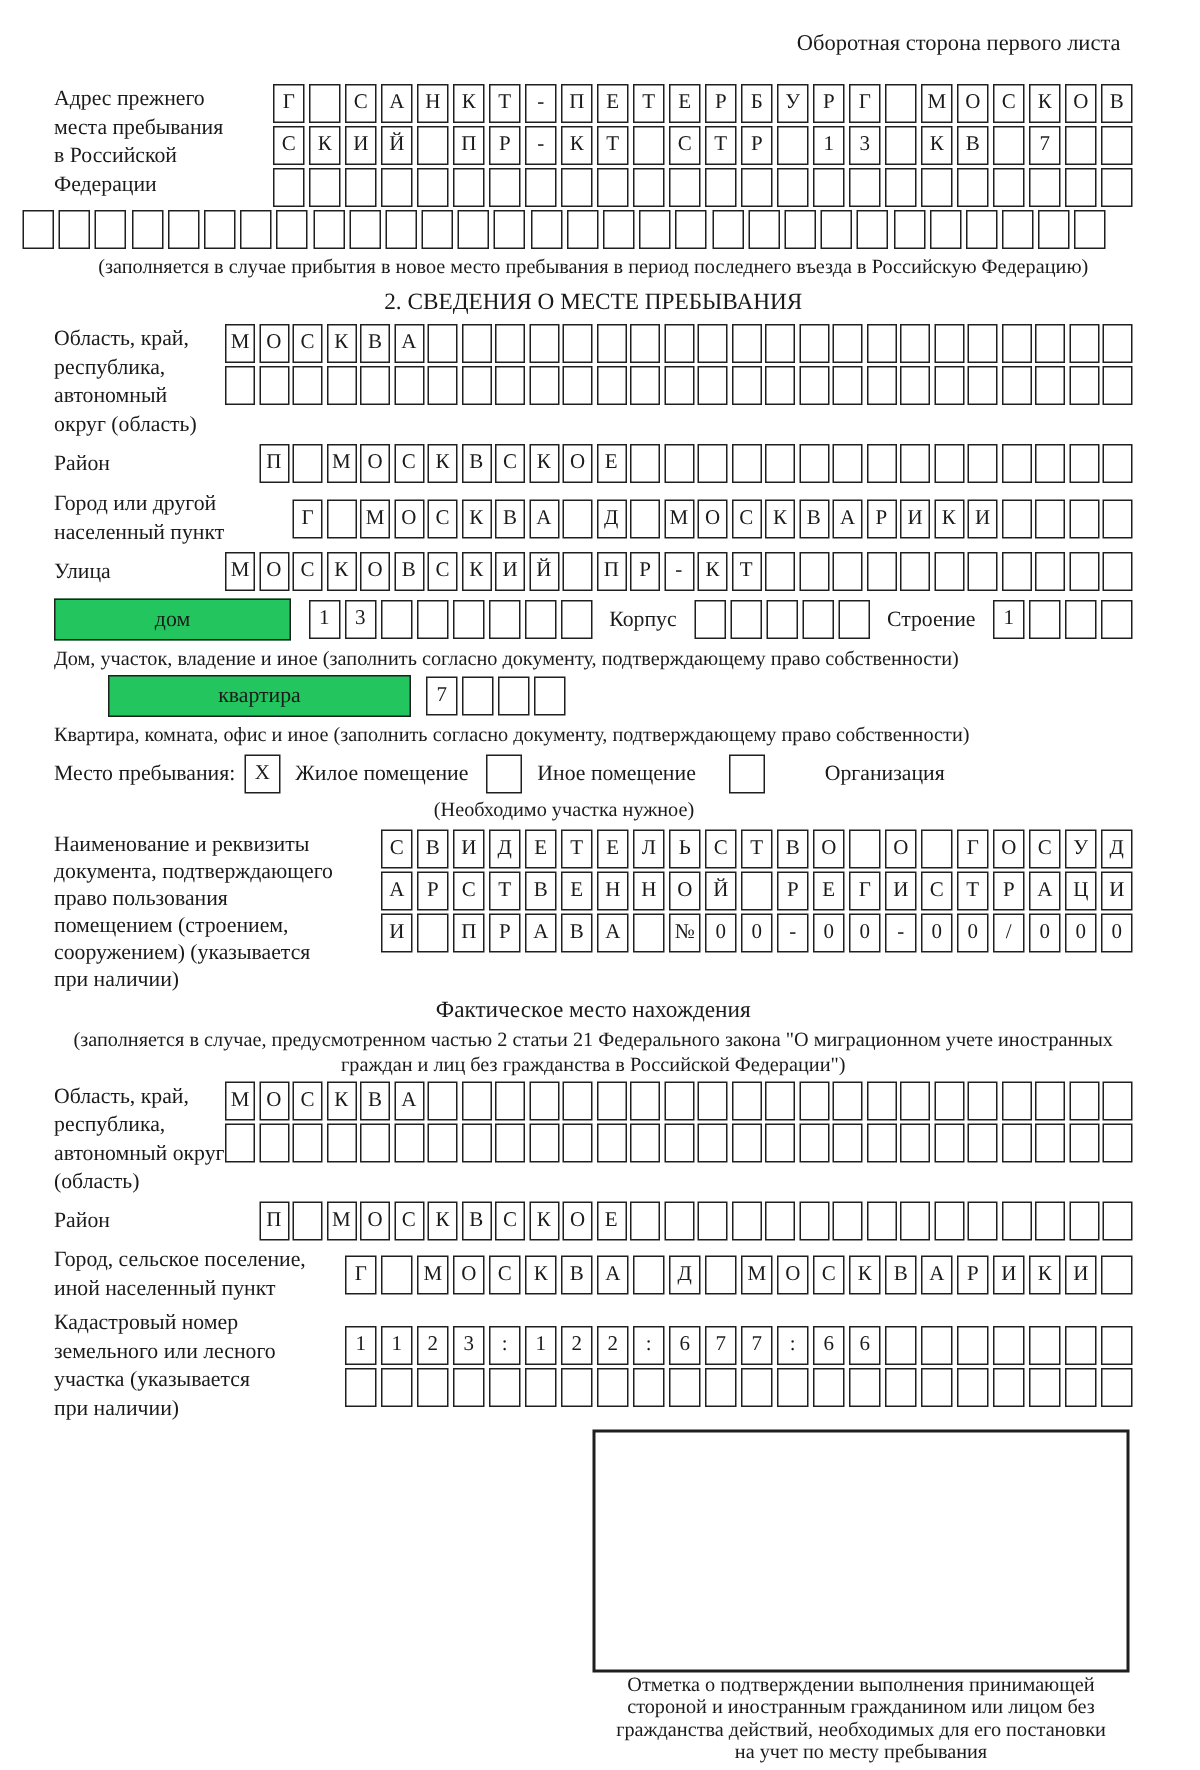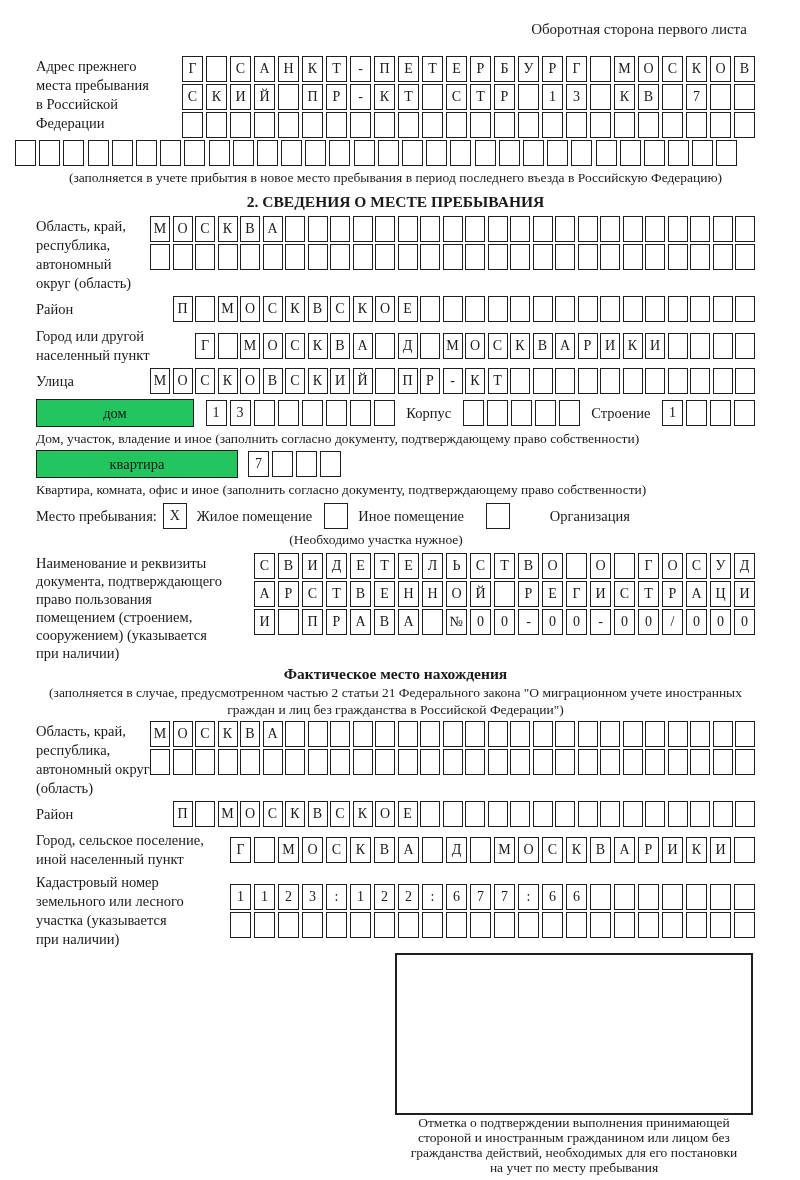--- a/index.html
+++ b/index.html
@@ -18,26 +18,26 @@
   .gcol .grid{margin-left:0;}
   .cell{flex:0 0 auto;width:21px;height:26px;border:1.8px solid #1f1f1f;box-sizing:border-box;
         display:flex;align-items:center;justify-content:center;font-size:14px;background:#fff;}
   .grid.tight{gap:2.5px}
   .grid.tight .cell{width:20px;}
   .grid.inline{margin-left:0;}
   .full-row{margin-left:-21px;gap:3.2px;}
 
   .note{font-size:13.5px;line-height:17px;}
   .center{text-align:center;}
-  .sec-title{font-weight:bold;font-size:15.5px;line-height:20px;text-align:center;}
+  .sec-title{font-weight:normal;font-size:15.5px;line-height:20px;text-align:center;}
 
   .named-box{border:1.8px solid #1f1f1f;height:28px;box-sizing:border-box;display:flex;
              align-items:center;justify-content:center;font-size:14.5px;background:#22c55e;flex:0 0 auto;}
   .dom-box{width:158px;}
-  .kv-box{width:202px;}
+  .kv-box{width:202px;margin-left:36px;}
   .small-label{font-size:14.5px;flex:0 0 auto;}
 
   .dom-row{display:flex;align-items:center;justify-content:space-between;}
   .kv-row{display:flex;align-items:center;gap:10px;}
 
   .stay-row{display:flex;align-items:center;font-size:14.5px;}
   .chk{width:24px;height:26px;border:1.8px solid #1f1f1f;box-sizing:border-box;display:flex;
        align-items:center;justify-content:center;font-size:14px;background:#fff;flex:0 0 auto;}
 
   .choose-note{margin-left:130px;width:420px;text-align:center;}
@@ -167,21 +167,21 @@
       <span class="cell"></span>
       <span class="cell"></span>
       <span class="cell"></span>
       <span class="cell"></span>
       <span class="cell"></span>
       <span class="cell"></span>
       <span class="cell"></span>
       <span class="cell"></span>
       <span class="cell"></span>
     </div>
-  <div class="note center mt3">(заполняется в учете прибытия в новое место пребывания в период последнего въезда в Российскую Федерацию)</div>
+  <div class="note center mt3">(заполняется в случае прибытия в новое место пребывания в период последнего въезда в Российскую Федерацию)</div>
 
   <div class="sec-title mt6">2. СВЕДЕНИЯ О МЕСТЕ ПРЕБЫВАНИЯ</div>
 
   <div class="frow mt4">
     <div class="label">Область, край,
 республика,
 автономный
 округ (область)</div>
     <div class="gcol">
       <div class="grid tight">

